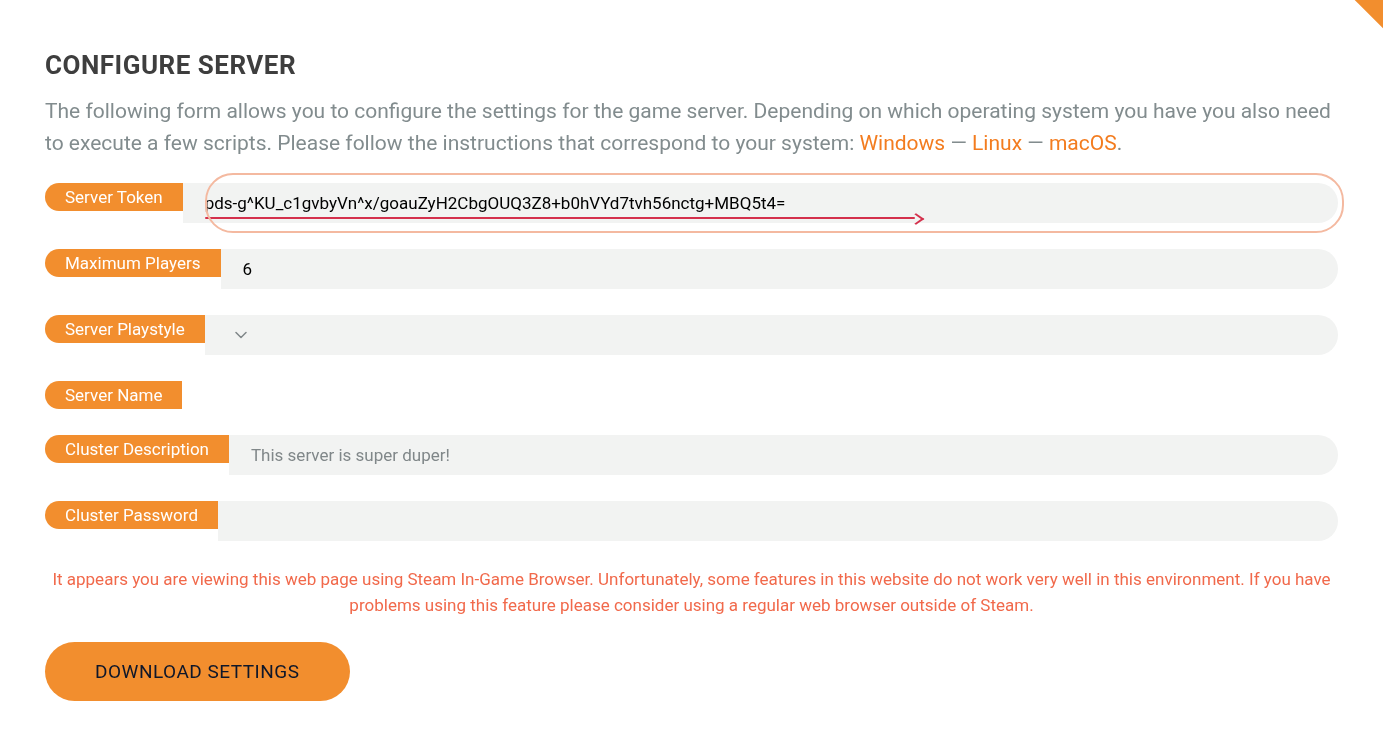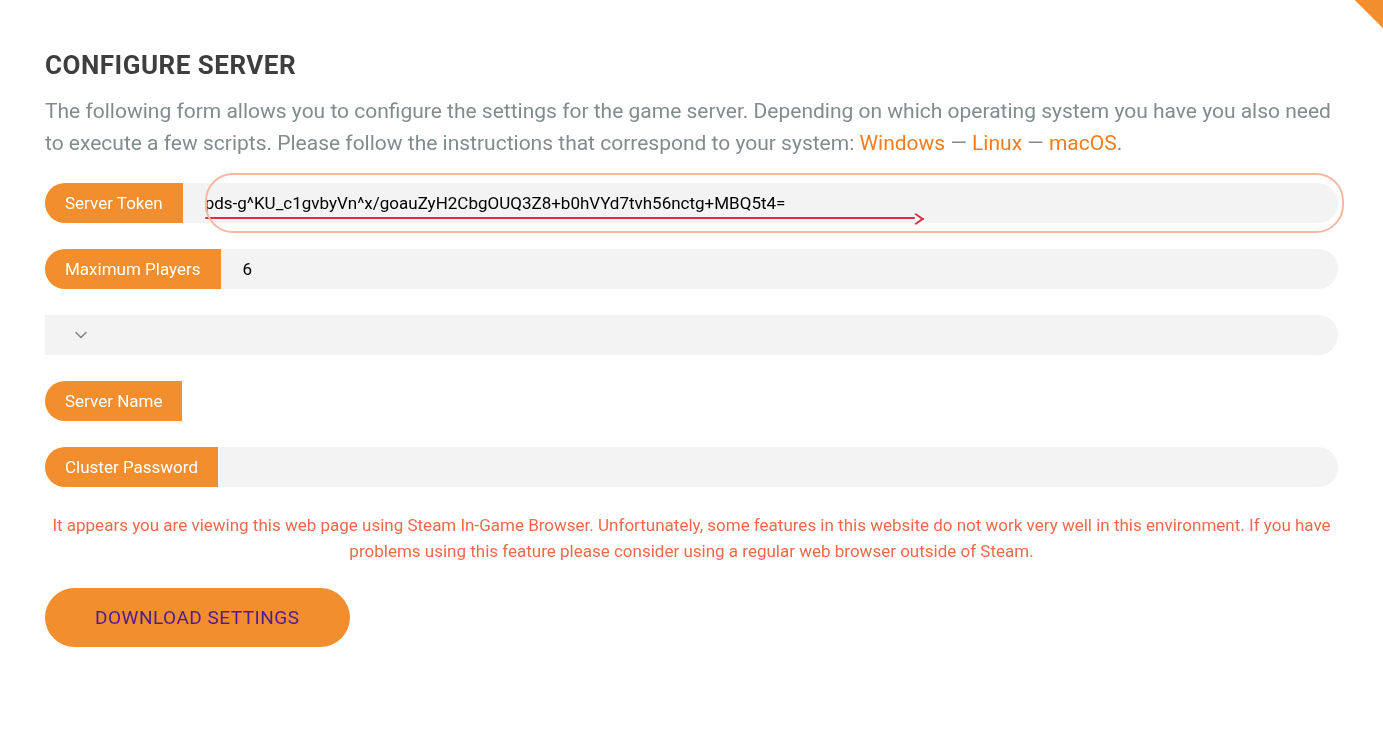--- a/index.html
+++ b/index.html
@@ -43,21 +43,21 @@
     }
     .form-label {
       background: #f28e2e;
       color: #ffffff;
       font-size: 17px;
       padding: 10px 20px;
       border-radius: 20px 0 0 20px;
       display: flex;
       align-items: center;
       white-space: nowrap;
-      height: 40px;
+      height: 28px;
     }
     .form-input-wrap {
       flex: 1;
       background: #f2f3f2;
       border-radius: 0 20px 20px 0;
       display: flex;
       align-items: center;
       padding: 0 22px;
       height: 40px;
       position: relative;
@@ -118,21 +118,21 @@
     .warning-text {
       color: #f1694b;
       font-size: 17px;
       line-height: 1.5;
       margin-top: 10px;
       margin-bottom: 24px;
       text-align: center;
     }
     .download-btn {
       background: #f28e2e;
-      color: #4c1d95;
+      color: #0f172a;
       border: none;
       font-size: 19px;
       font-weight: 400;
       letter-spacing: 0.5px;
       padding: 18px 50px;
       border-radius: 34px;
       cursor: pointer;
       font-family: inherit;
     }
     .corner-decoration {
@@ -171,35 +171,42 @@
   
   <div class="form-row">
     <div class="form-label">Maximum Players</div>
     <div class="form-input-wrap">
       <input type="text" class="form-input" value="6" style="">
     </div>
   </div>
 
   
   <div class="form-row">
+    <div class="form-label">Server Playstyle</div>
     <div class="form-input-wrap">
       <span class="select-chevron">
         <svg width="12" height="8" viewBox="0 0 12 8" fill="none">
             <path d="M1 1.5L6 6.5L11 1.5" stroke="#808789" stroke-width="1.5" stroke-linecap="round" stroke-linejoin="round"></path>
           </svg>
       </span>
     </div>
   </div>
 
   
   <div class="form-row">
     <div class="form-label">Server Name</div>
   </div>
 
   
+  <div class="form-row">
+    <div class="form-label">Cluster Description</div>
+    <div class="form-input-wrap">
+      <input type="text" class="form-input" placeholder="This server is super duper!" style="">
+    </div>
+  </div>
 
   
   <div class="form-row">
     <div class="form-label">Cluster Password</div>
     <div class="form-input-wrap">
       <input type="password" class="form-input" style="">
     </div>
   </div>
 
   <p class="warning-text">It appears you are viewing this web page using Steam In-Game Browser. Unfortunately, some features in this website do not work very well in this environment. If you have problems using this feature please consider using a regular web browser outside of Steam.</p>

